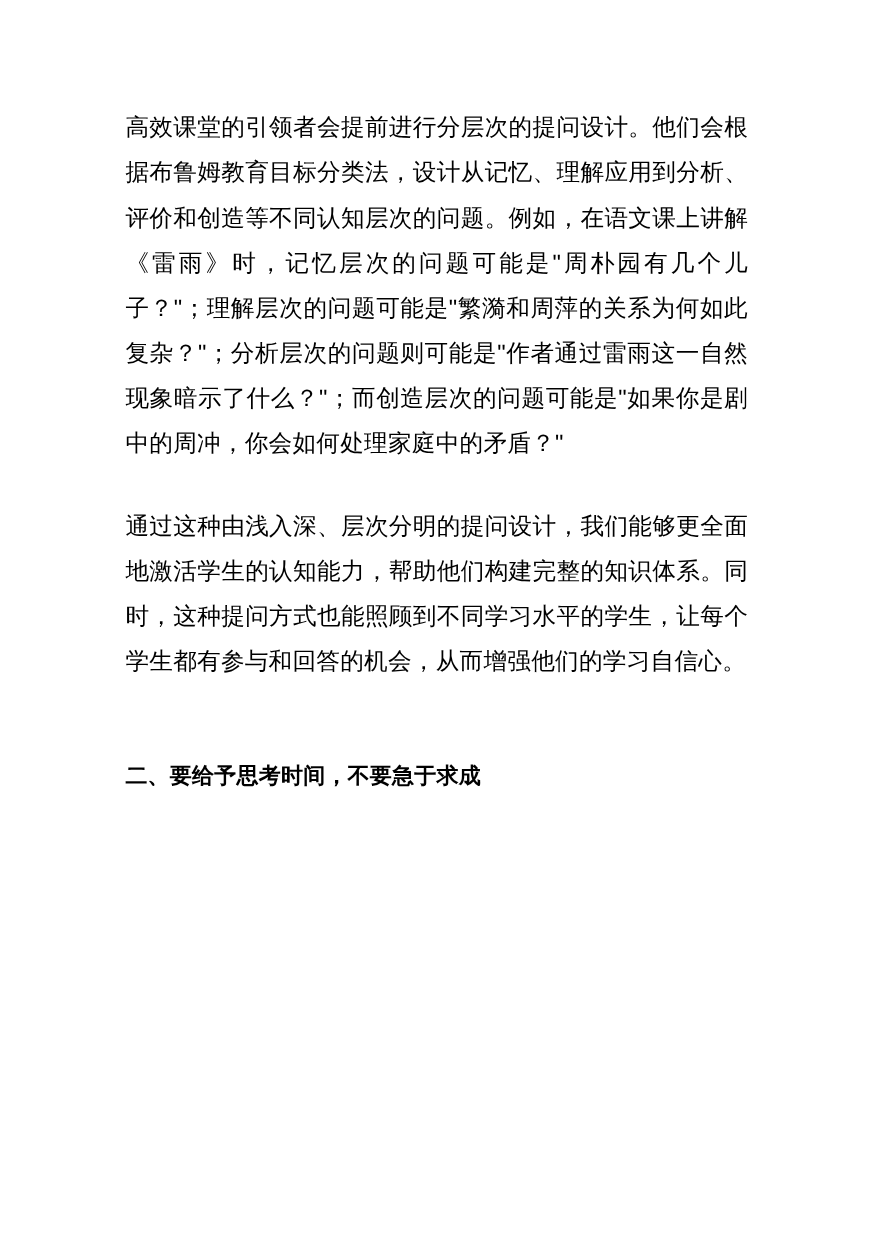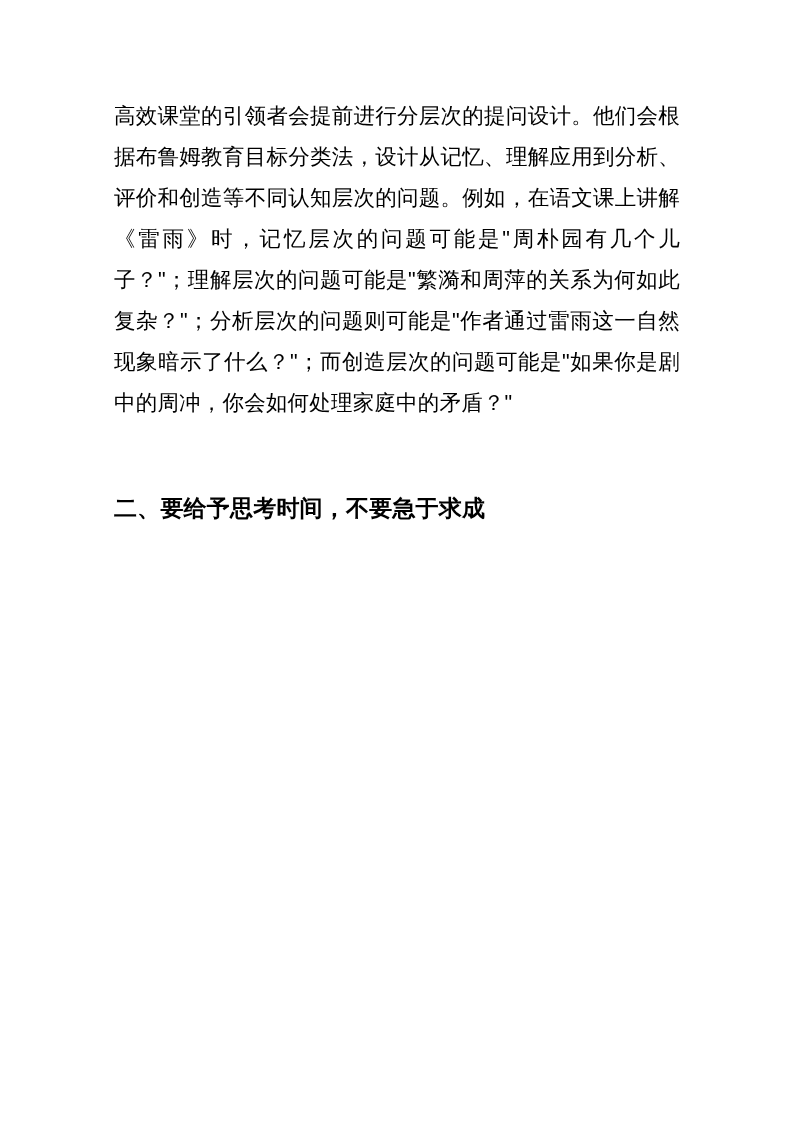--- a/index.html
+++ b/index.html
@@ -33,32 +33,33 @@
     text-align: justify;
     text-justify: inter-ideograph;
     letter-spacing: 0.2px;
     font-weight: 400;
   }
   .para:last-child {
     margin-bottom: 0;
   }
   .heading {
     margin: 0;
-    font-size: 23px;
+    font-size: 20px;
     line-height: 41px;
     color: #000000;
     font-weight: 700;
     letter-spacing: 0.2px;
   }
   .spacer-lg {
     height: 30px;
   }
 </style>
 </head>
 <body>
 
 <div class="page">
   <div class="doc-body">
     <p class="para">高效课堂的引领者会提前进行分层次的提问设计。他们会根据布鲁姆教育目标分类法，设计从记忆、理解应用到分析、评价和创造等不同认知层次的问题。例如，在语文课上讲解《雷雨》时，记忆层次的问题可能是"周朴园有几个儿子？"；理解层次的问题可能是"繁漪和周萍的关系为何如此复杂？"；分析层次的问题则可能是"作者通过雷雨这一自然现象暗示了什么？"；而创造层次的问题可能是"如果你是剧中的周冲，你会如何处理家庭中的矛盾？"</p>
+    <p class="para">通过这种由浅入深、层次分明的提问设计，我们能够更全面地激活学生的认知能力，帮助他们构建完整的知识体系。同时，这种提问方式也能照顾到不同学习水平的学生，让每个学生都有参与和回答的机会，从而增强他们的学习自信心。</p>
     <div class="spacer-lg"></div>
     <h2 class="heading">二、要给予思考时间，不要急于求成</h2>
   </div>
 </div>
 
 </body></html>

